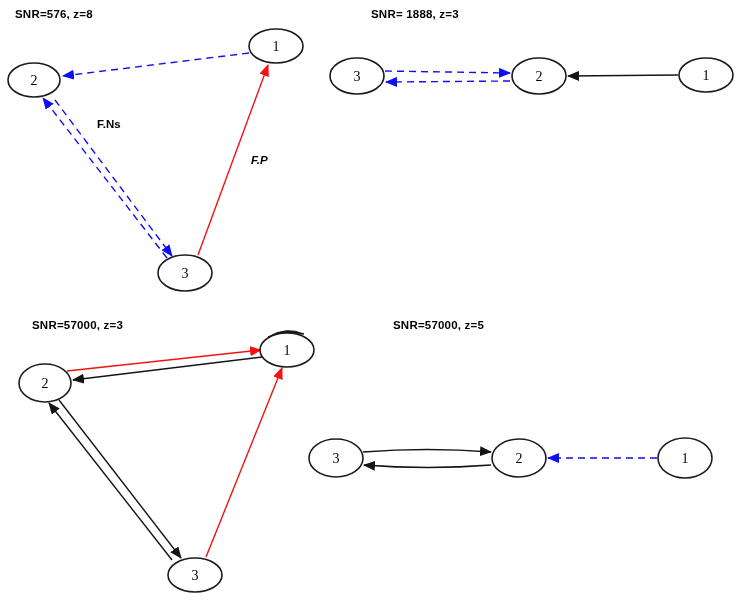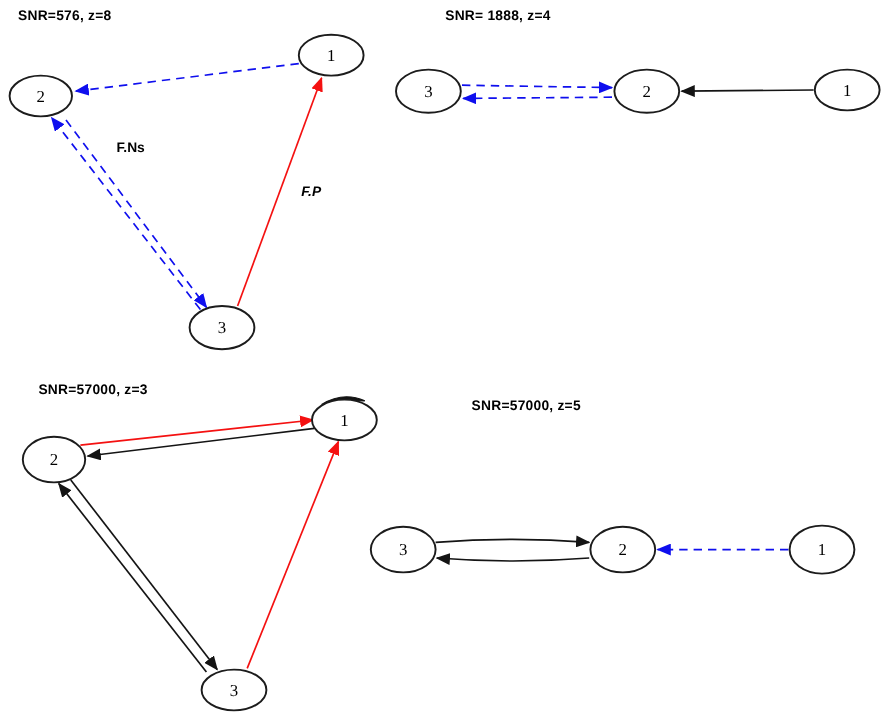--- a/index.html
+++ b/index.html
@@ -88,20 +88,20 @@
         <ellipse cx="336" cy="458" rx="27" ry="19" fill="#ffffff" stroke="#1c1c1c" stroke-width="1.6"></ellipse>
         <text x="336" y="458" dy="0.35em" text-anchor="middle" font-size="14" fill="#000000" font-family="&quot;Liberation Serif&quot;, serif">3</text>
         <ellipse cx="519" cy="458" rx="27" ry="19" fill="#ffffff" stroke="#1c1c1c" stroke-width="1.6"></ellipse>
         <text x="519" y="458" dy="0.35em" text-anchor="middle" font-size="14" fill="#000000" font-family="&quot;Liberation Serif&quot;, serif">2</text>
         <ellipse cx="685" cy="458" rx="27" ry="20" fill="#ffffff" stroke="#1c1c1c" stroke-width="1.6"></ellipse>
         <text x="685" y="458" dy="0.35em" text-anchor="middle" font-size="14" fill="#000000" font-family="&quot;Liberation Serif&quot;, serif">1</text>
       </g>
     </svg>
 
   <div class="panel-title" style="left:15px;  top:8px;">SNR=576, z=8</div>
-  <div class="panel-title" style="left:371px; top:8px;">SNR= 1888, z=4</div>
+  <div class="panel-title" style="left:371px; top:8px;">SNR= 1888, z=3</div>
   <div class="panel-title" style="left:32px;  top:319px;">SNR=57000, z=3</div>
-  <div class="panel-title" style="left:393px; top:333px;">SNR=57000, z=5</div>
+  <div class="panel-title" style="left:393px; top:319px;">SNR=57000, z=5</div>
 
   <div class="edge-label" style="left:97px;  top:118px;">F.Ns</div>
   <div class="edge-label" style="left:251px; top:154px;font-style:italic;">F.P</div>
 
 </div>
 
 </body></html>

